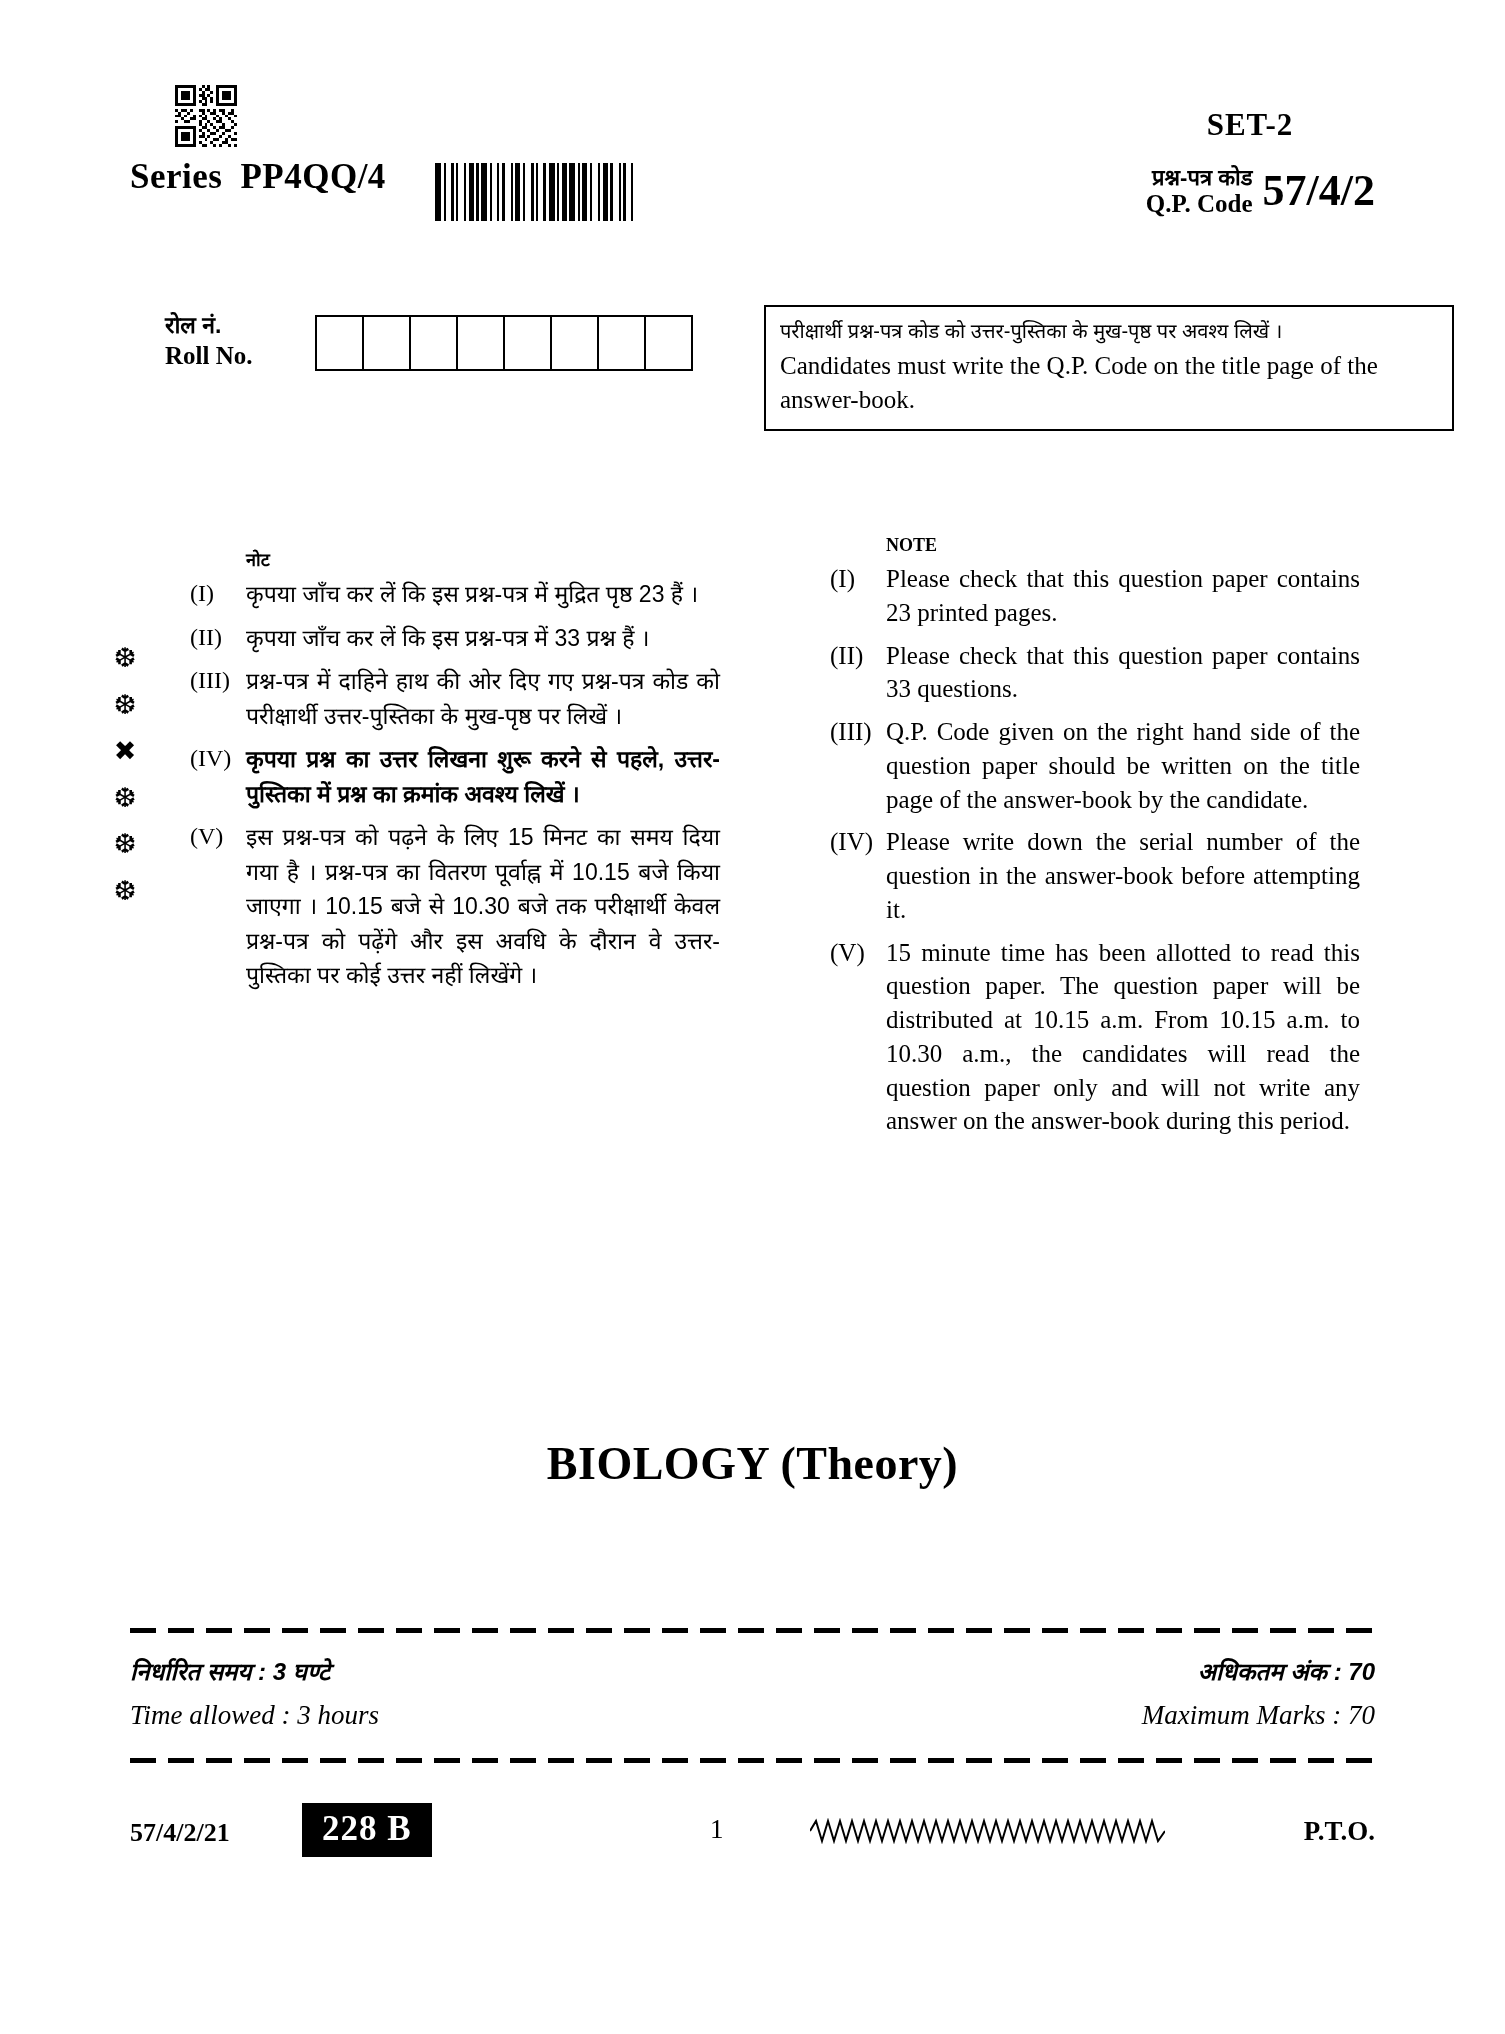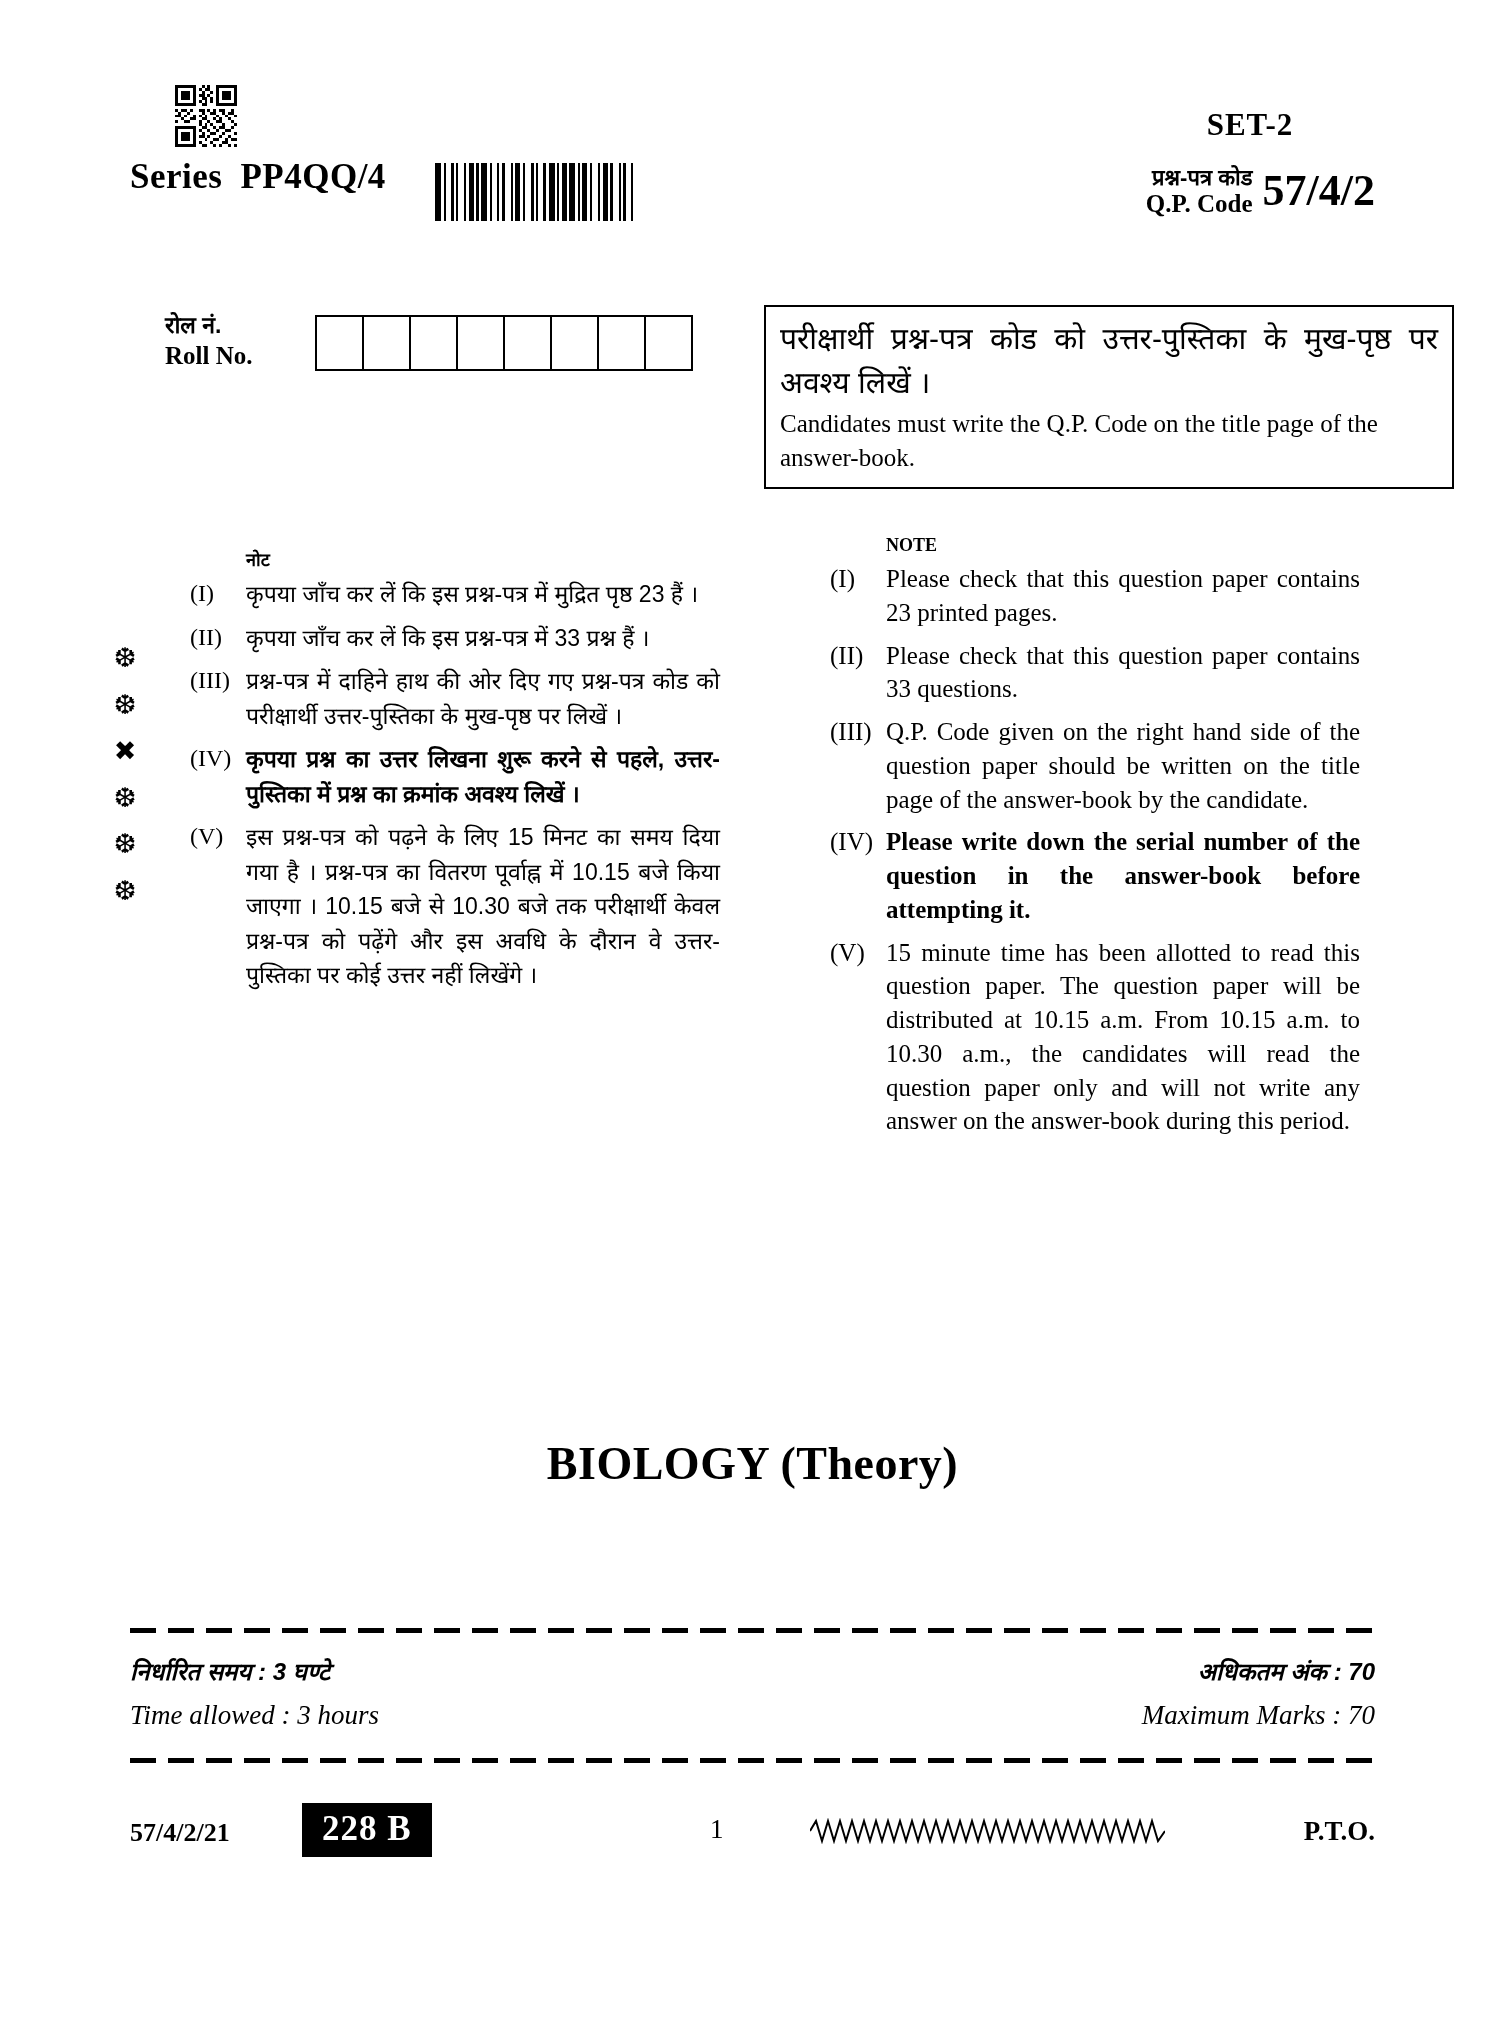--- a/index.html
+++ b/index.html
@@ -152,21 +152,21 @@
     position: absolute;
     left: 634px;
     top: 0px;
     width: 690px;
     border: 2.5px solid #000;
     padding: 10px 14px 12px 14px;
     box-sizing: border-box;
   }
   .notice-hi {
     font-family: "Liberation Sans", "DejaVu Sans", sans-serif;
-    font-size: 30px;
+    font-size: 20px;
     line-height: 1.45;
     text-align: justify;
     font-weight: 500;
   }
   .notice-en {
     font-size: 25px;
     line-height: 1.35;
     margin-top: 3px;
   }
 
@@ -217,21 +217,21 @@
     text-align: justify;
     text-justify: inter-word;
   }
   .note-col.left .note-num { font-size: 24px; }
   .note-col.left .note-txt {
     font-family: "Liberation Sans", "DejaVu Sans", sans-serif;
     font-size: 23px;
     line-height: 1.5;
     font-weight: 500;
   }
-  .note-txt.bold { font-weight: bold; }
+  .note-txt.bold { font-weight: normal; }
   .note-col.left .note-txt.bold { font-weight: bold; }
 
   
   .aster-rail {
     position: absolute;
     left: 105px;
     top: 645px;
     width: 40px;
     height: 260px;
     display: flex;

